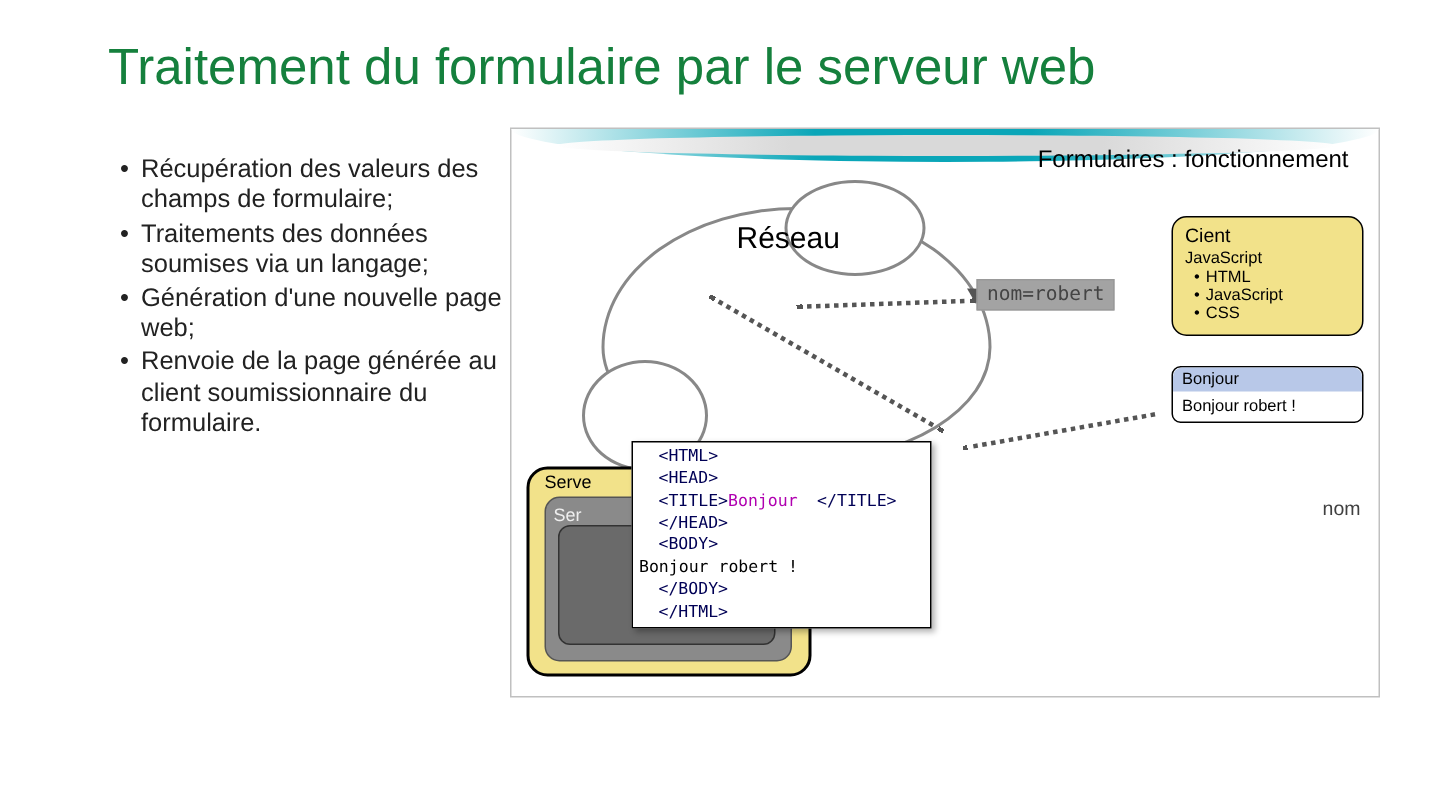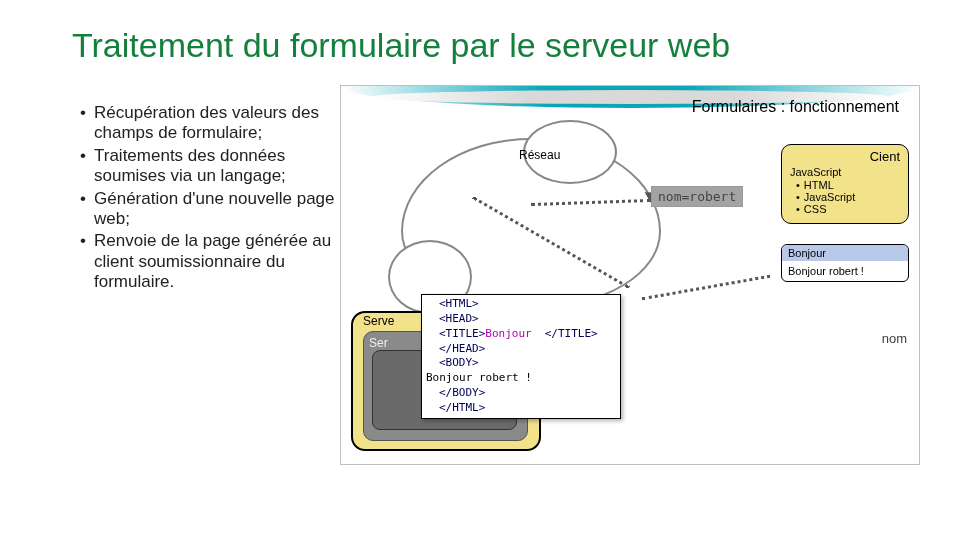--- a/index.html
+++ b/index.html
@@ -11,24 +11,24 @@
   .bullet .dot { width: 14px; flex-shrink: 0; }
   .bullet .txt { flex: 1; }
   .right { position: relative; width: 580px; height: 380px; border: 1px solid #c0c0c0; background: #fff; }
   .swoosh1 { position: absolute; top: 0; left: 0; width: 100%; height: 22px; background: linear-gradient(90deg, #fff 0%, #0aa6b8 35%, #0aa6b8 60%, #fff 100%); border-radius: 0 0 50% 50% / 0 0 100% 100%; }
   .swoosh2 { position: absolute; top: 4px; left: 30px; width: 90%; height: 14px; background: linear-gradient(90deg, #fff 0%, #d9d9d9 30%, #d9d9d9 70%, #fff 100%); border-radius: 50%; }
   .dtitle { position: absolute; top: 12px; right: 20px; font-size: 16px; color: #000; }
   .cloud { position: absolute; top: 52px; left: 60px; width: 260px; height: 170px; border: 2px solid #888; border-radius: 50% 50% 48% 52% / 55% 55% 45% 45%; background: #fff; }
   .cloud::before, .cloud::after { content: ""; position: absolute; border: 2px solid #888; background: #fff; border-radius: 50%; }
   .cloud::before { width: 90px; height: 60px; top: -20px; left: 120px; }
   .cloud::after { width: 80px; height: 70px; top: 100px; left: -15px; }
-  .reseau { position: absolute; top: 62px; left: 150px; font-size: 12px; color: #000; margin-left: 28px; }
+  .reseau { position: absolute; top: 62px; left: 150px; font-size: 20px; color: #000; }
   .nombox { position: absolute; top: 100px; left: 310px; background: #a3a3a3; border: 1px solid #999; font-family: monospace; font-size: 13px; padding: 2px 6px; color: #444; }
   .clientbox { position: absolute; top: 58px; right: 10px; width: 128px; border: 1px solid #000; border-radius: 10px; background: #f2e28a; padding: 4px 8px 8px 8px; font-size: 11px; }
-  .clientbox .h { text-align: right; font-size: 13px; margin-bottom: 2px; }
+  .clientbox .h { text-align: left; font-size: 13px; margin-bottom: 2px; }
   .clientbox .nav { font-size: 11px; margin-bottom: 1px; }
   .clientbox ul { list-style: none; padding-left: 6px; }
   .clientbox li::before { content: "•"; margin-right: 4px; color: #000; }
   .bonjourbox { position: absolute; top: 158px; right: 10px; width: 128px; border: 1px solid #000; border-radius: 6px; background: #fff; font-size: 11px; }
   .bonjourbox .bh { background: #b8c8e8; border-radius: 6px 6px 0 0; padding: 2px 6px; }
   .bonjourbox .bb { padding: 4px 6px; }
   .serverwrap { position: absolute; top: 225px; left: 10px; width: 190px; height: 140px; border: 2px solid #000; border-radius: 14px; background: #f2e28a; }
   .serverinner { position: absolute; top: 18px; left: 10px; width: 165px; height: 110px; border: 1px solid #555; border-radius: 10px; background: #8a8a8a; }
   .serverinner2 { position: absolute; top: 18px; left: 8px; width: 145px; height: 80px; border: 1px solid #333; border-radius: 8px; background: #6a6a6a; }
   .servlabel { position: absolute; top: 228px; left: 22px; font-size: 12px; color: #000; }

